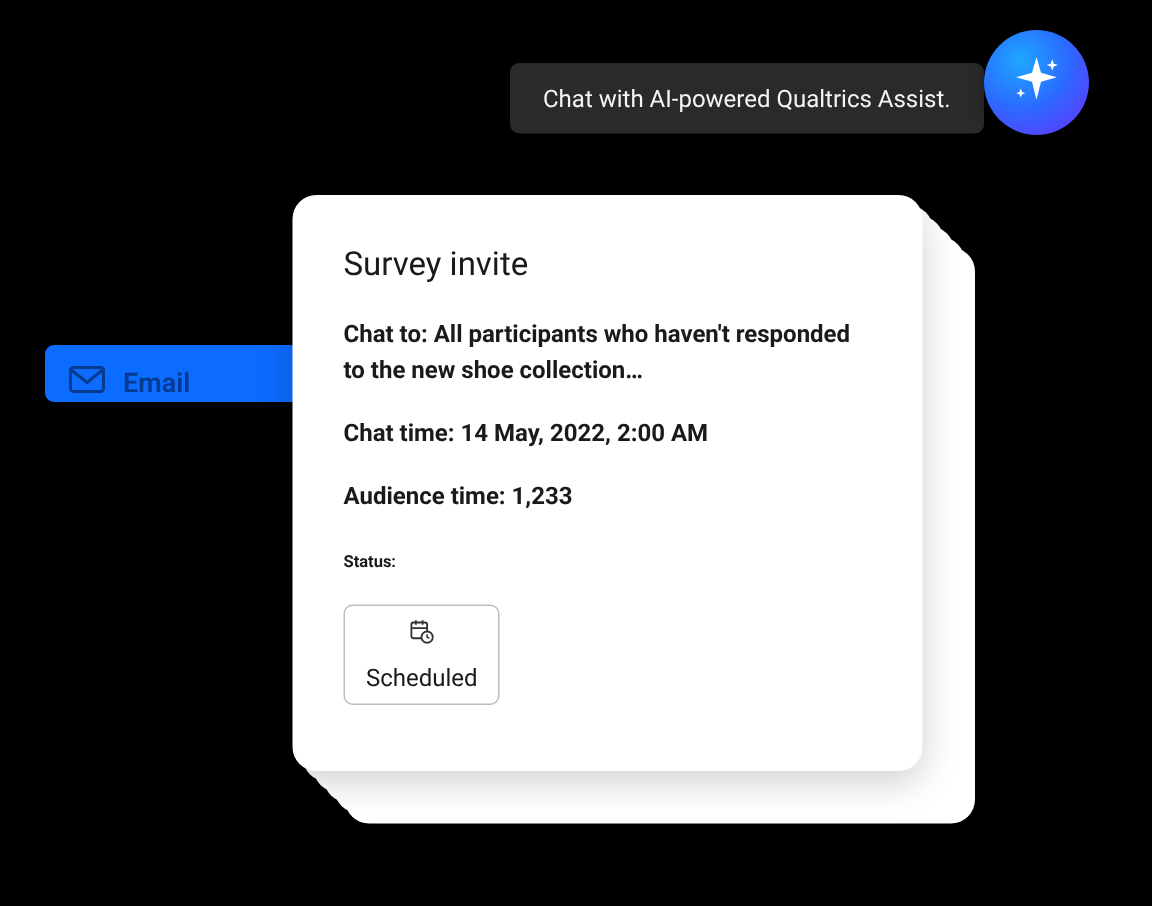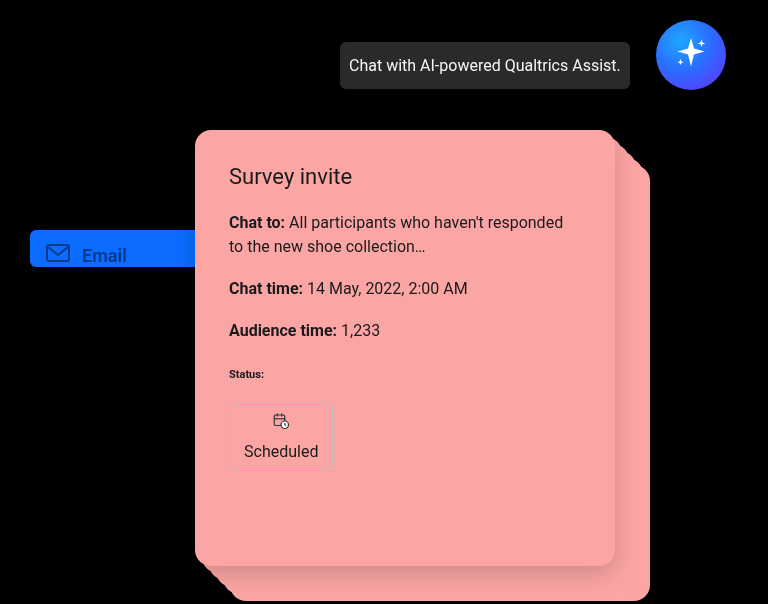--- a/index.html
+++ b/index.html
@@ -45,24 +45,24 @@
       left: -30px;
       top: -30px;
       right: -60px;
       bottom: -60px;
       filter: blur(25px);
       background: radial-gradient(ellipse at 50% 50%, rgba(0,0,0,0.45) 50%, transparent 75%);
       z-index: 0;
     }
     .card {
       position: absolute;
-      background: #fca5a5;
+      background: #ffffff;
       border-radius: 16px;
       width: 420px;
-      height: 436px;
+      height: 384px;
     }
     .card.c5 { left: 35px; top: 35px; z-index: 2; }
     .card.c4 { left: 28px; top: 28px; z-index: 3; }
     .card.c3 { left: 21px; top: 21px; z-index: 4; }
     .card.c2 { left: 14px; top: 14px; z-index: 5; }
     .card.c1 { left: 7px;  top: 7px;  z-index: 6; }
     .card.main {
       left: 0; top: 0;
       z-index: 7;
       padding: 34px 34px 30px 34px;
@@ -75,21 +75,21 @@
       color: #1a1a1a;
       margin-bottom: 22px;
     }
     .field {
       font-size: 16px;
       color: #1a1a1a;
       margin-bottom: 18px;
       line-height: 1.5;
     }
     .field .label { font-weight: 700; }
-    .field .value { font-weight: 400; }
+    .field .value { font-weight: 700; }
 
     .status-row { margin-bottom: 10px; }
     .status-row .label { font-weight: 700; font-size: 11px; }
 
     .status-badge {
       display: inline-flex;
       align-items: center;
       gap: 8px;
       border: 1px solid #bcbcbc;
       border-radius: 6px;
@@ -102,21 +102,21 @@
     .status-badge svg { width: 18px; height: 18px; }
 
     
     .tooltip {
       position: absolute;
       left: 340px;
       top: 42px;
       background: #2a2a2a;
       color: #f5f5f5;
       font-size: 16px;
-      padding: 14px 9px;
+      padding: 14px 22px;
       border-radius: 6px;
       z-index: 20;
       white-space: nowrap;
     }
 
     
     .sparkle-btn {
       position: absolute;
       left: 656px;
       top: 20px;

